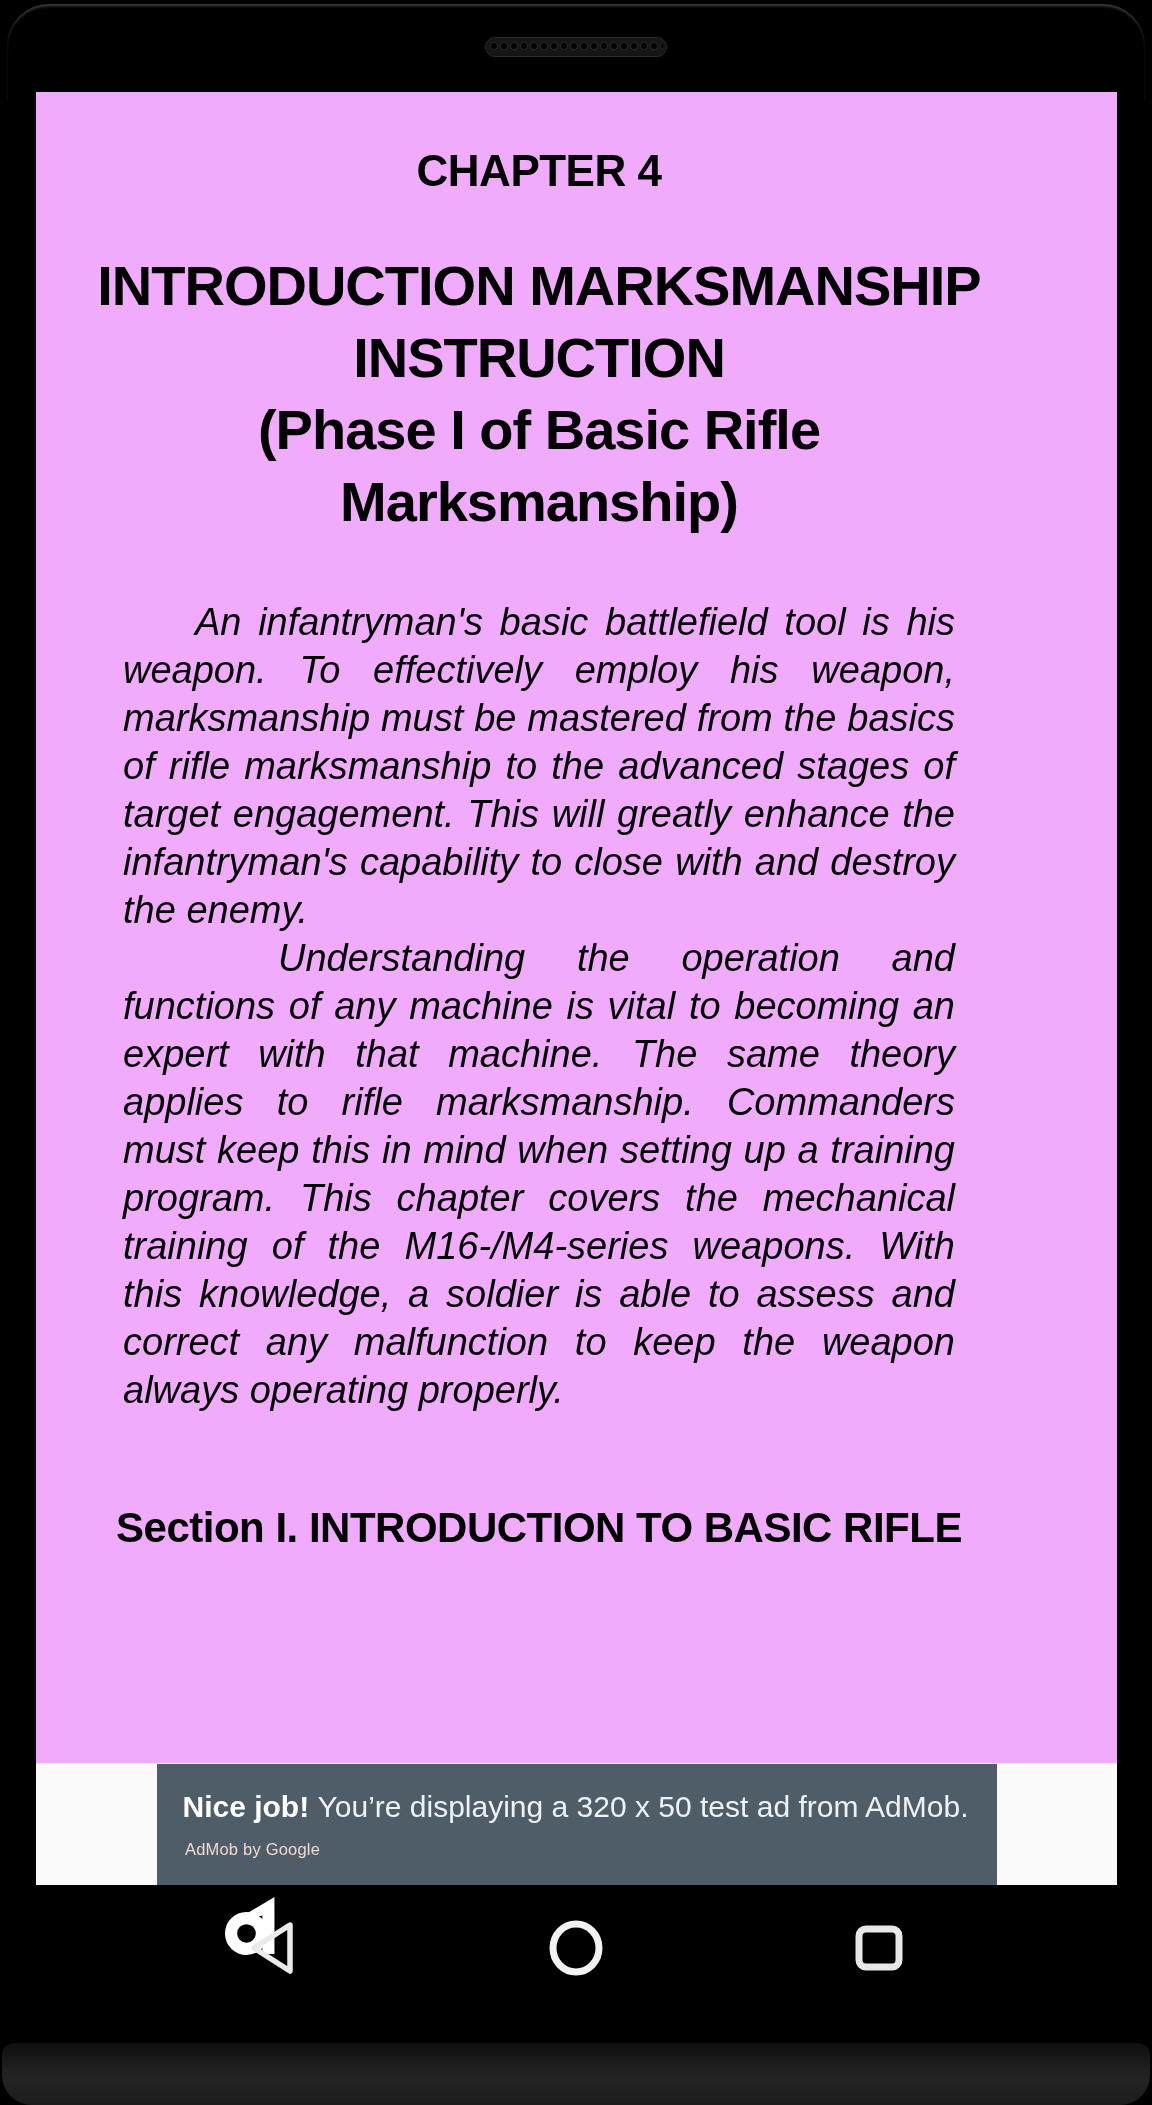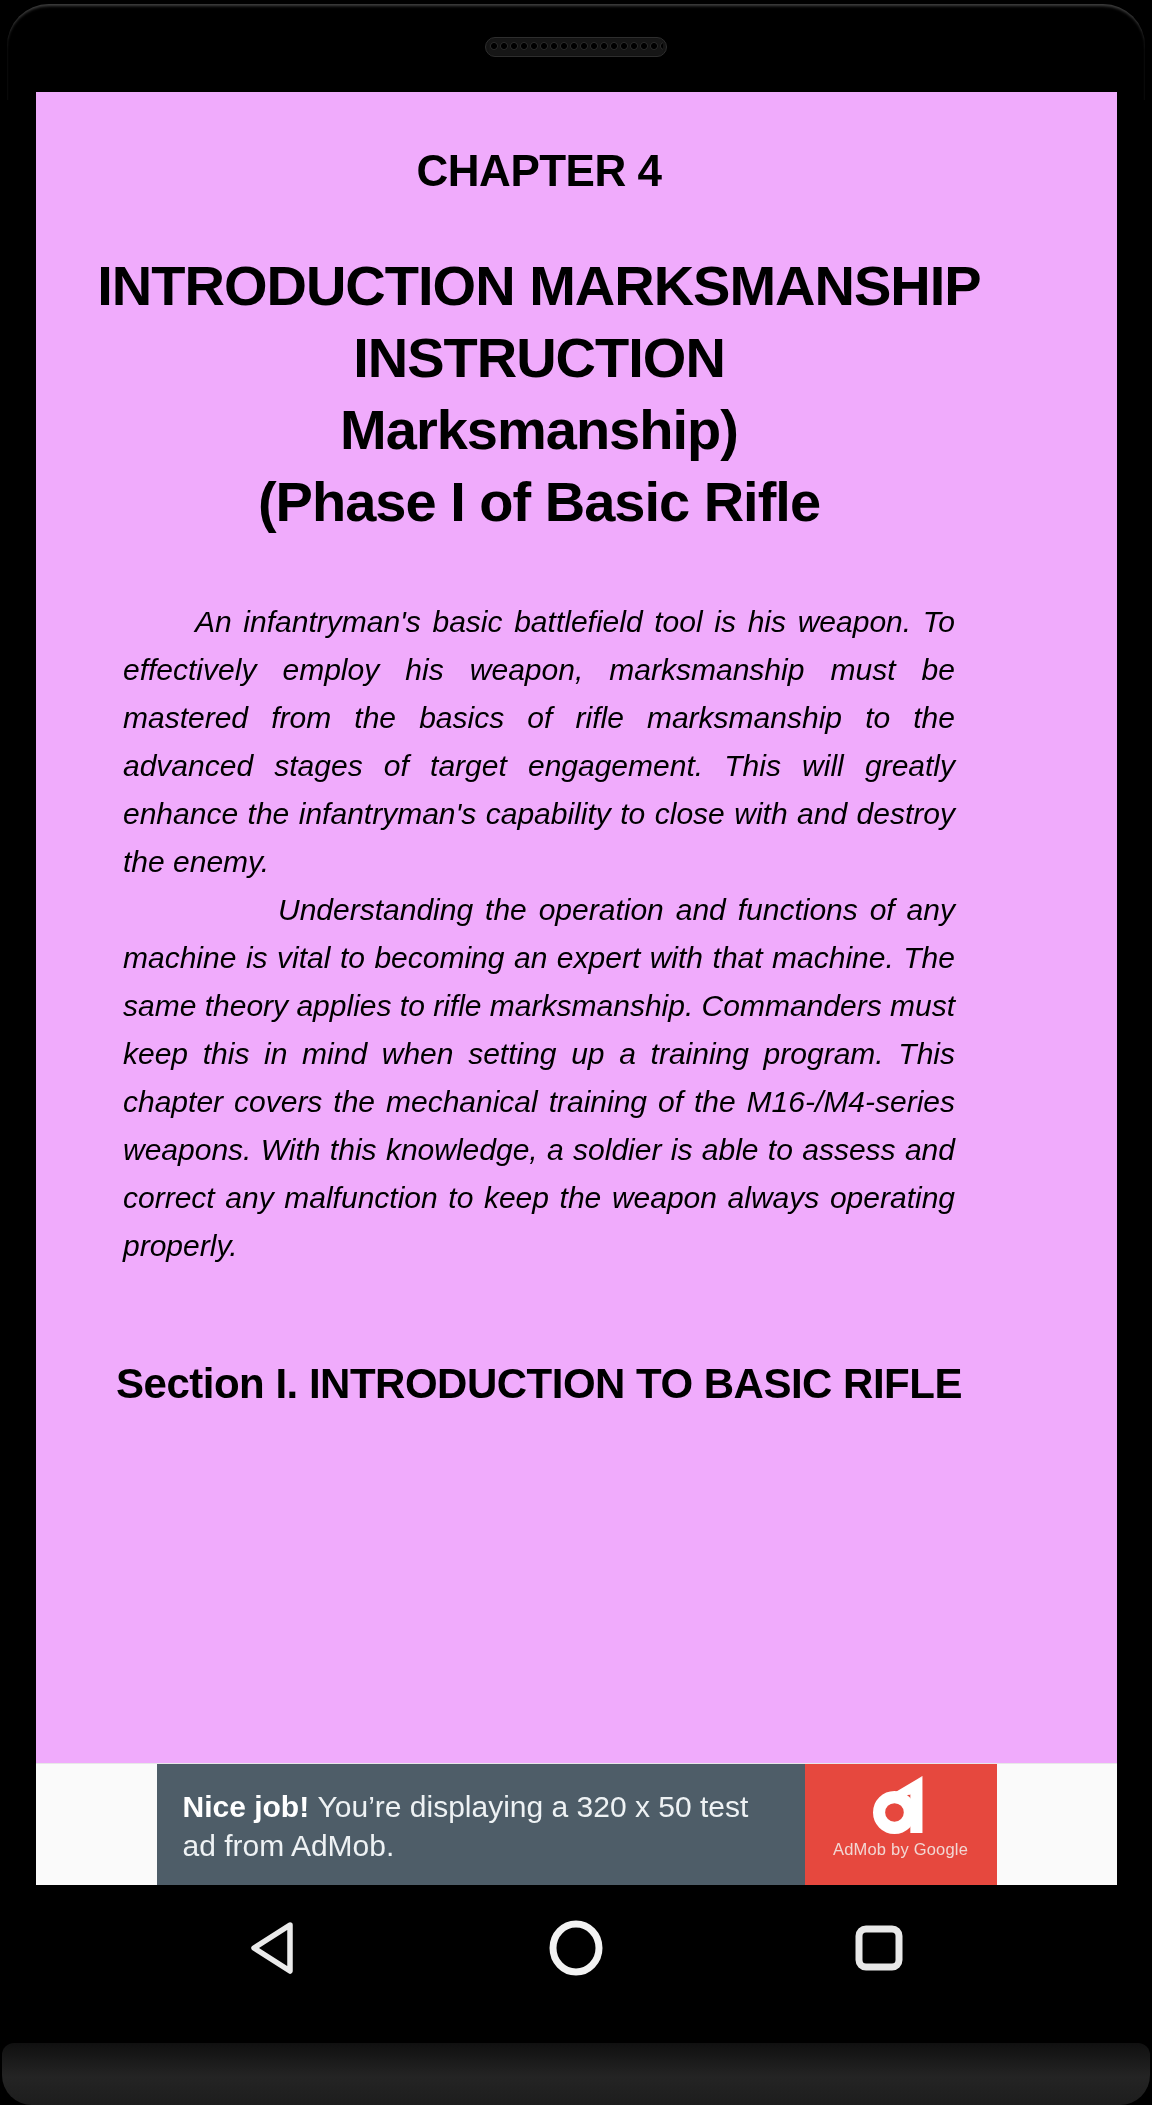--- a/index.html
+++ b/index.html
@@ -16,33 +16,33 @@
            background:radial-gradient(circle at 5px 7px,#000 2.6px,#2a2a2a 3.4px,#161616 4.2px);
            background-size:10px 16px;background-repeat:repeat-x;}
   
   .page{position:absolute;left:36px;top:92px;width:1081px;height:1793px;background:#f0abfc;}
   .content{margin:0 97px 0 22px;color:#000;}
   .chapter{margin-top:57px;font-size:44px;line-height:44px;font-weight:700;
            text-align:center;letter-spacing:-0.5px;}
   .book-title{margin-top:57px;font-weight:700;font-size:56px;line-height:72px;
               text-align:center;letter-spacing:-1px;}
   .book-title div{white-space:nowrap;}
-  .paras{margin:60px 65px 0 65px;font-size:30px;line-height:48px;font-style:italic;
+  .paras{margin:60px 65px 0 65px;font-size:38px;line-height:48px;font-style:italic;
          text-align:justify;}
   .paras p{margin:0;}
   .paras p.p1{text-indent:72px;}
   .paras p.p2{text-indent:155px;}
   .section-heading{margin-top:84px;font-weight:700;font-size:42px;line-height:60px;
                    text-align:center;letter-spacing:-0.5px;}
   .section-heading div{white-space:nowrap;}
   
   .ad-strip{position:absolute;left:36px;top:1763px;width:1081px;height:122px;
             border-top:1px solid #e8e8e8;box-sizing:border-box;
             display:flex;justify-content:center;}
-  .ad-banner{width:840px;height:121px;display:flex;cursor:pointer;}
+  .ad-banner{width:840px;height:121px;display:flex;cursor:pointer;flex-direction:column;}
   .ad-message{flex:1;box-sizing:border-box;padding:23px 18px 0 26px;
               color:#eef2f4;font-size:30px;line-height:39px;}
   .ad-message b{font-weight:700;color:#fff;}
   .ad-logo{width:192px;position:relative;}
   .ad-logo svg{position:absolute;left:50%;top:9px;transform:translateX(-50%);}
   .ad-caption{position:absolute;bottom:26px;width:100%;text-align:center;
               color:#f2d7d3;font-size:16.5px;letter-spacing:0.2px;}
   
   .navbtn{position:absolute;width:70px;height:70px;display:flex;
           align-items:center;justify-content:center;}
@@ -66,22 +66,22 @@
   </div>
 
   <div class="page">
     <div class="content">
 
       <div class="chapter">CHAPTER 4</div>
 
       <div class="book-title">
         <div>INTRODUCTION MARKSMANSHIP</div>
         <div>INSTRUCTION</div>
+        <div>(Phase I of Basic Rifle</div>
         <div>Marksmanship)</div>
-        <div>(Phase I of Basic Rifle</div>
       </div>
 
       <div class="paras">
         <p class="p1">An infantryman's basic battlefield tool is his weapon. To effectively employ his weapon, marksmanship must be mastered from the basics of rifle marksmanship to the advanced stages of target engagement. This will greatly enhance the infantryman's capability to close with and destroy the enemy.</p>
         <p class="p2">Understanding the operation and functions of any machine is vital to becoming an expert with that machine. The same theory applies to rifle marksmanship. Commanders must keep this in mind when setting up a training program. This chapter covers the mechanical training of the M16-/M4-series weapons. With this knowledge, a soldier is able to assess and correct any malfunction to keep the weapon always operating properly.</p>
       </div>
 
       <div class="section-heading">
         <div>Section I. INTRODUCTION TO BASIC RIFLE</div>
       </div>

